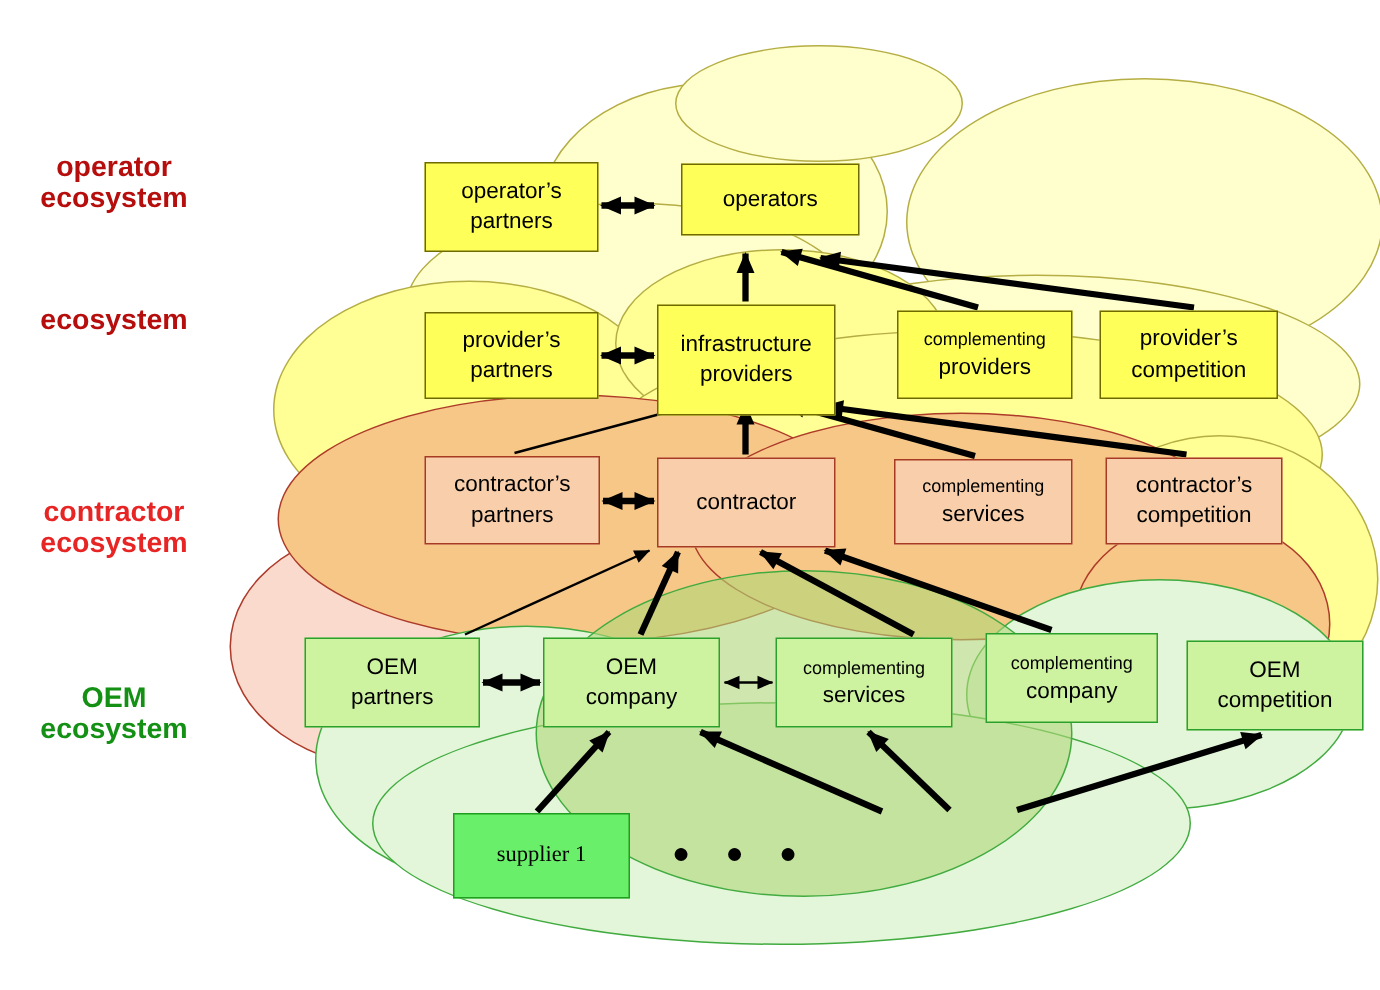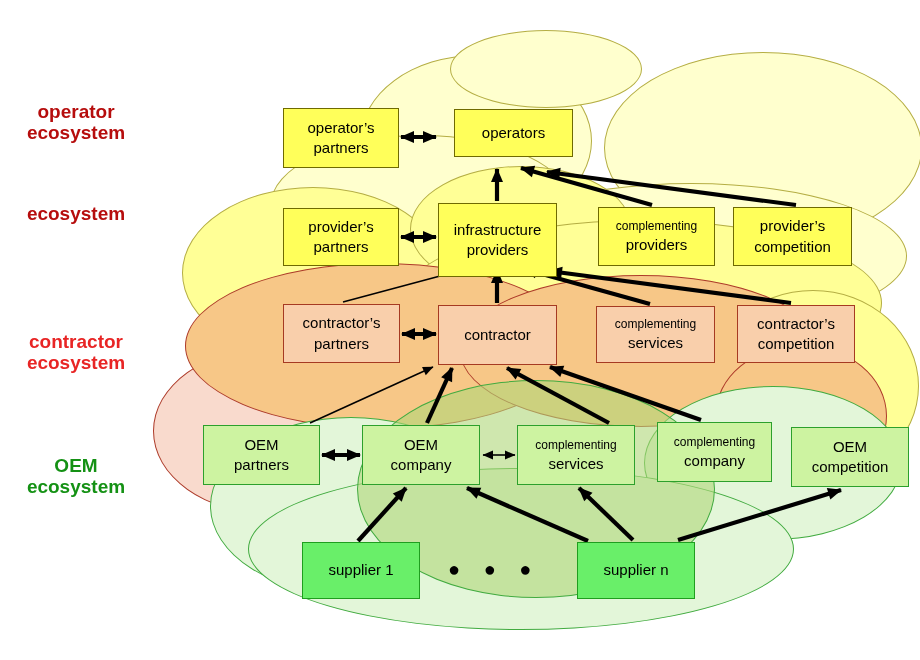--- a/index.html
+++ b/index.html
@@ -10,21 +10,21 @@
   .c-prov {background:#ffff96;border:1px solid #b5ae44;}
   .c-con  {background:#f7c787;border:1px solid #ad3b2a;}
   .c-pink {background:#f9dacd;border:1px solid #ad3b2a;}
   .c-oem  {background:#e3f6d9;border:1px solid #42ab40;}
   .c-olive{background:rgba(175,215,120,0.60);border:1px solid #42ab40;}
   .node{position:absolute;display:flex;flex-direction:column;align-items:center;justify-content:center;
         text-align:center;font-size:15px;line-height:1.35;color:#000;box-sizing:border-box;}
   .n-yellow  {background:#ffff5a;border:1.5px solid #6f6a00;}
   .n-peach   {background:#f9cfab;border:1.5px solid #a63a22;}
   .n-green   {background:#cdf3a1;border:1.5px solid #2ca02c;}
-  .n-supplier{background:#69ef69;border:1.5px solid #1f9e1f;}
+  .n-supplier{background:#69ef69;border:1.5px solid #1f9e1f;font-family:Liberation Serif, serif;}
   .sm{font-size:12px;line-height:1.5;}
   .eco-label{position:absolute;left:0;width:152px;text-align:center;font-weight:bold;
              font-size:19px;line-height:1.12;}
   .red {color:#b60d0d;}
   .red2{color:#e82525;}
   .grn {color:#149114;}
   #arrows{position:absolute;left:0;top:0;}
   .dots{position:absolute;font-size:20px;word-spacing:18px;color:#000;}
 </style>
 </head>
@@ -167,20 +167,16 @@
   </div>
   <div class="node n-green" style="left:791px;top:427px;width:118px;height:60px">
     <span>OEM</span>
     <span>competition</span>
   </div>
 
   <div class="node n-supplier" style="left:302px;top:542px;width:118px;height:57px">
     <span>supplier 1</span>
 
   </div>
-  <div class="node n-supplier" style="left:577px;top:542px;width:118px;height:57px">
-    <span>supplier n</span>
-
-  </div>
 
   <div class="dots" style="left:448px;top:558px">● ● ●</div>
 
 </div>
 
 </body></html>

